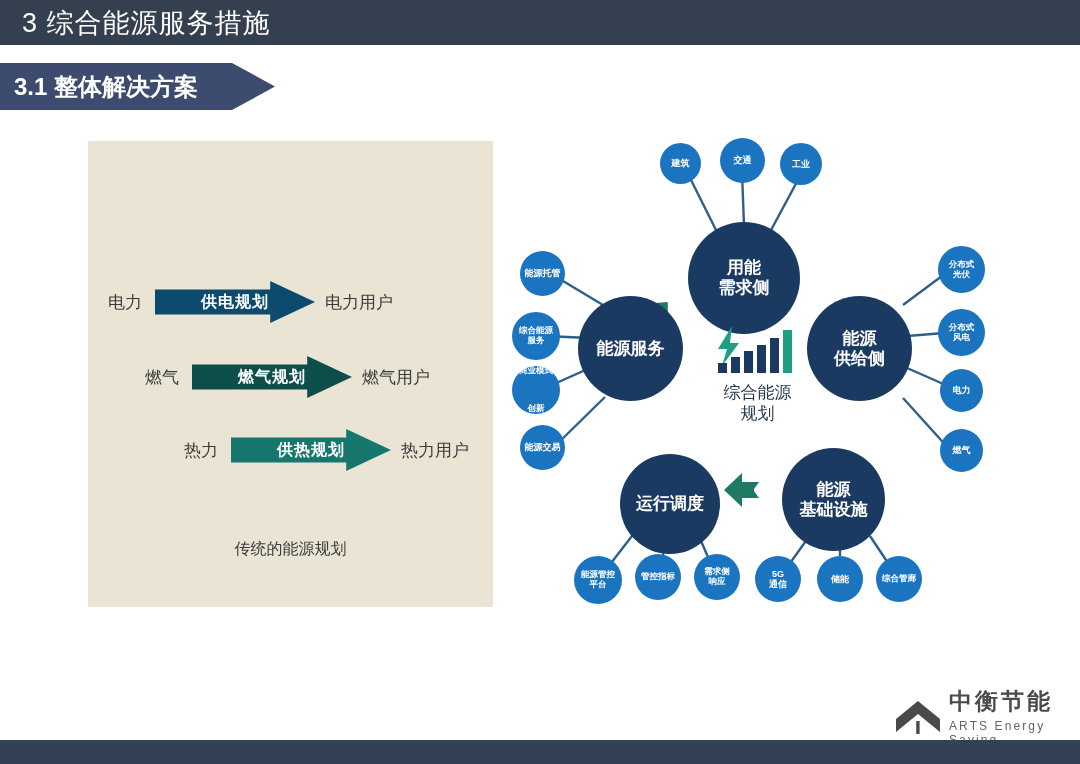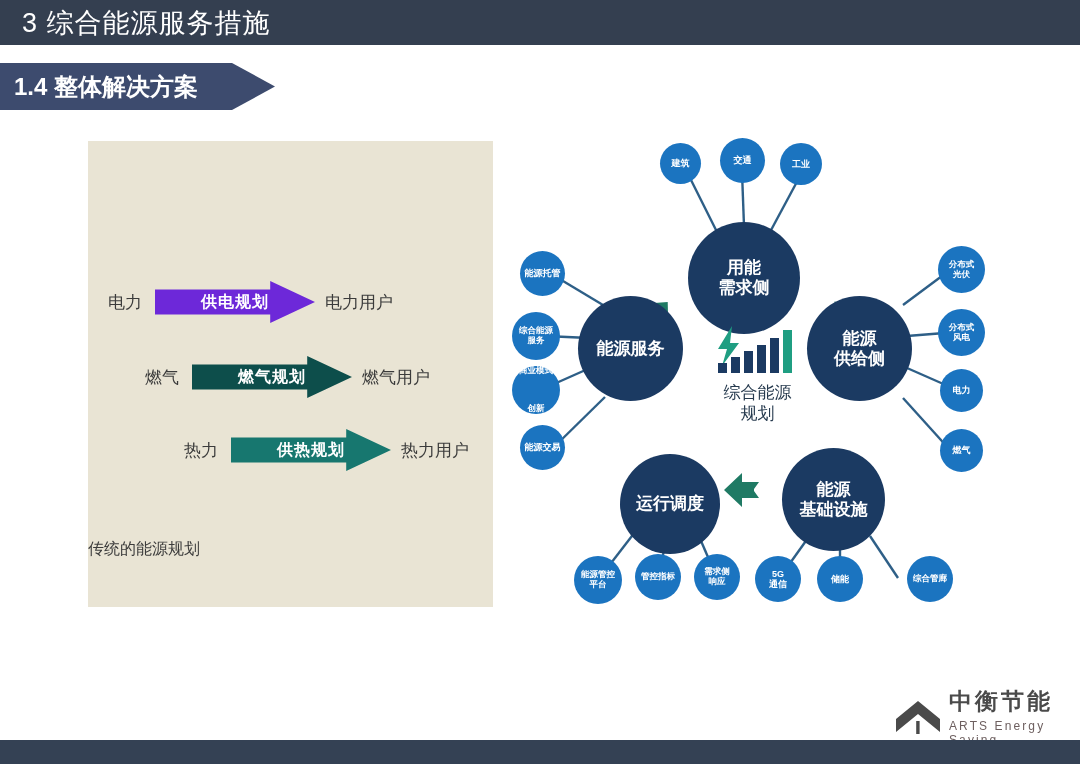--- a/index.html
+++ b/index.html
@@ -33,28 +33,28 @@
   }
   .arrow-row{position:absolute;display:flex;align-items:center;}
   .arrow-label{
     font-size:17px;color:#3b3b3b;white-space:nowrap;
   }
   .arrow-shape{
     position:relative;height:42px;display:flex;align-items:center;
     justify-content:center;color:#ffffff;font-size:16px;font-weight:bold;
     letter-spacing:1px;white-space:nowrap;
   }
-  .arrow-shape.a1{width:160px;background:#6d28d9;
+  .arrow-shape.a1{width:160px;background:#0c4a6e;
     clip-path:polygon(0 20%,72% 20%,72% 0,100% 50%,72% 100%,72% 80%,0 80%);}
   .arrow-shape.a2{width:160px;background:#0d4e4b;
     clip-path:polygon(0 20%,72% 20%,72% 0,100% 50%,72% 100%,72% 80%,0 80%);}
   .arrow-shape.a3{width:160px;background:#17776f;
     clip-path:polygon(0 20%,72% 20%,72% 0,100% 50%,72% 100%,72% 80%,0 80%);}
   #panel-caption{
-    position:absolute;left:0;width:405px;top:398px;text-align:left;
+    position:absolute;left:0;width:405px;top:398px;text-align:center;
     font-size:16px;color:#3b3b3b;
   }
   
   #diagram{position:absolute;left:495px;top:120px;width:585px;height:510px;}
   #diagram svg{position:absolute;left:0;top:0;}
   .node{
     position:absolute;border-radius:50%;
     display:flex;align-items:center;justify-content:center;
     text-align:center;color:#ffffff;box-sizing:border-box;
     line-height:1.15;
@@ -88,21 +88,21 @@
   }
 </style>
 </head>
 <body>
 
 <div id="top-bar">
   <div class="title">3 综合能源服务措施</div>
 </div>
 
 <div id="section-banner">
-  <div class="label">1.4 整体解决方案</div>
+  <div class="label">3.1 整体解决方案</div>
 </div>
 
 <div id="left-panel">
 
   <div class="arrow-row" style="left:20px;top:140px;">
     <span class="arrow-label">电力</span>
     <span class="arrow-shape a1" style="margin-left:13px;">供电规划</span>
     <span class="arrow-label" style="margin-left:10px;">电力用户</span>
   </div>
 
@@ -244,21 +244,21 @@
     <span>响应</span>
   </div>
 
   <div class="node sat" style="left:260px;top:436px;width:46px;height:46px;flex-direction:column;">
     <span>5G</span>
     <span>通信</span>
   </div>
   <div class="node sat" style="left:322px;top:436px;width:46px;height:46px;">
     <span>储能</span>
   </div>
-  <div class="node sat small" style="left:381px;top:436px;width:46px;height:46px;margin-left:31px;">
+  <div class="node sat small" style="left:381px;top:436px;width:46px;height:46px;">
     <span>综合管廊</span>
   </div>
 
   <div id="center-cluster">
     <div id="center-icon">
       <svg width="112" height="52" viewBox="0 0 112 52">
 
         <path d="M30 1 L16 24 L25 24 L20 41 L37 18 L28 18 Z" fill="#1f9e82"></path>
 
         <rect x="16" y="38" width="9" height="10" fill="#1b3a62"></rect>

